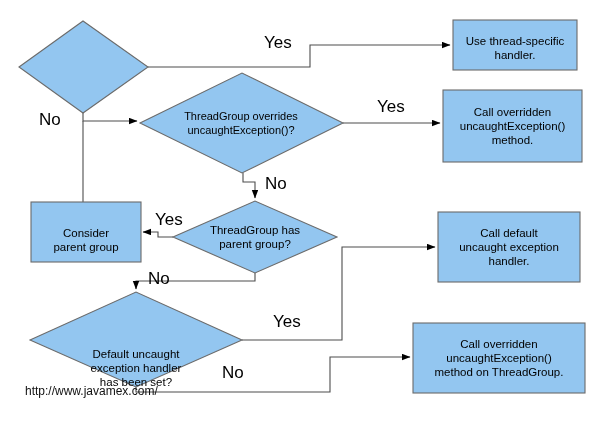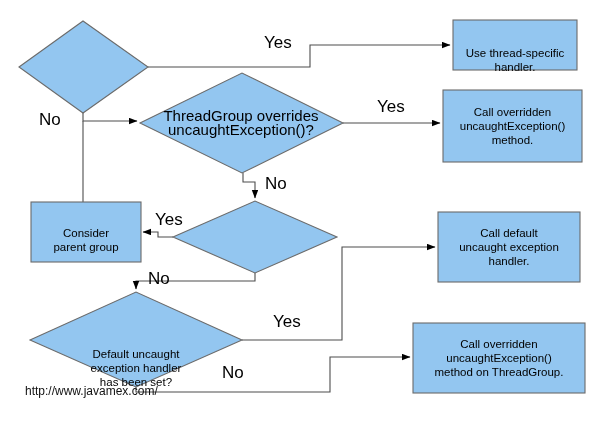--- a/index.html
+++ b/index.html
@@ -91,29 +91,31 @@
 
       <rect x="453" y="20" width="124" height="50"></rect>
       <rect x="443" y="90" width="139" height="72"></rect>
       <rect x="31" y="202" width="110" height="60"></rect>
       <rect x="438" y="212" width="142" height="70"></rect>
       <rect x="413" y="323" width="172" height="70"></rect>
     </g>
   </svg>
 
 
-  <div class="node-text" style="left:148px; top:103px; width:186px; height:40px; font-size:15px;">ThreadGroup overrides
+  <div class="node-text" style="left:148px; top:103px; width:186px; height:40px; font-size:11px;">ThreadGroup overrides
 uncaughtException()?</div>
 
+  <div class="node-text" style="left:186px; top:217px; width:138px; height:40px;">ThreadGroup has
+parent group?</div>
 
   <div class="node-text" style="left:50px; top:315px; width:172px; height:50px;margin-top:28px;">Default uncaught
 exception handler
 has been set?</div>
 
-  <div class="node-text" style="left:453px; top:32px; width:124px; height:56px;">Use thread-specific
+  <div class="node-text" style="left:453px; top:20px; width:124px; height:56px;">Use thread-specific
 handler.</div>
 
   <div class="node-text" style="left:443px; top:90px; width:139px; height:72px;">Call overridden
 uncaughtException()
 method.</div>
 
   <div class="node-text" style="left:31px; top:202px; width:110px; height:76px;">Consider
 parent group</div>
 
   <div class="node-text" style="left:438px; top:212px; width:142px; height:70px;">Call default

